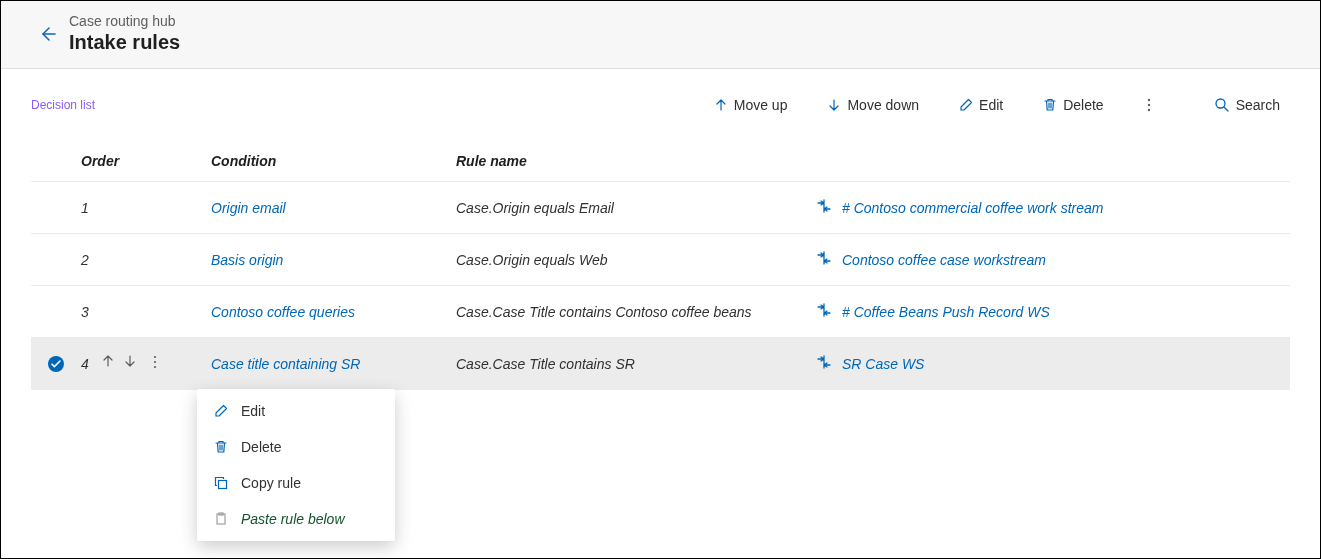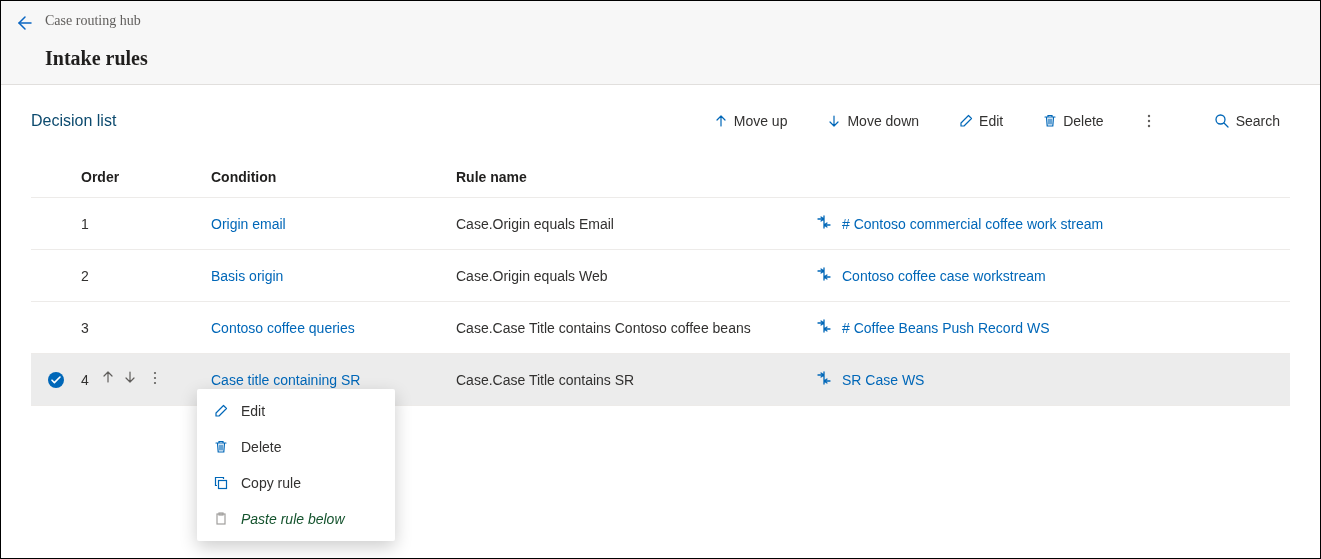--- a/index.html
+++ b/index.html
@@ -1,37 +1,37 @@
 <!DOCTYPE html>
 <html><head>
 <meta charset="utf-8">
 <style>
   * { box-sizing: border-box; }
   html, body { margin: 0; padding: 0; font-family: "Segoe UI", -apple-system, BlinkMacSystemFont, sans-serif; font-size: 14px; color: #323130; background: #fff; }
   .app { width: 1321px; height: 559px; border: 1px solid #000; position: relative; overflow: hidden; }
 
   
-  .header { background: #f7f7f7; border-bottom: 1px solid #e1dfdd; padding: 12px 20px 14px 12px; display: flex; align-items: flex-start; font-family: Liberation Serif, serif; }
+  .header { background: #f7f7f7; border-bottom: 1px solid #e1dfdd; padding: 12px 20px 14px 36px; display: flex; align-items: center; }
   .back-btn { color: #0a66c2; margin-right: 12px; display: flex; align-items: center; cursor: pointer; }
   .header-titles { display: flex; flex-direction: column; }
   .breadcrumb { font-size: 14px; color: #605e5c; }
-  .page-title { font-size: 20px; font-weight: 600; color: #201f1e; margin-top: 18px; }
+  .page-title { font-size: 20px; font-weight: 600; color: #201f1e; margin-top: 2px; }
 
   
   .toolbar { display: flex; align-items: center; padding: 22px 30px 22px 30px; }
-  .toolbar-title { font-size: 16px; color: #0c4a6e; }
+  .toolbar-title { font-size: 12px; color: #8b5cf6; }
   .toolbar-spacer { flex: 1; }
   .toolbar-actions { display: flex; align-items: flex-start; gap: 20px; }
   .cmd { display: flex; align-items: center; gap: 6px; padding: 6px 10px; color: #323130; cursor: pointer; border-radius: 2px; }
   .cmd svg { display: block; }
   .cmd .ico { color: #0067b8; }
   .search-cmd { margin-left: 20px; }
 
   
-  .table-wrap { padding: 0 30px; }
+  .table-wrap { padding: 0 30px; font-style: italic; }
   .thead, .trow { display: grid; grid-template-columns: 50px 130px 245px 360px 1fr; align-items: center; }
   .thead { border-bottom: 1px solid #edebe9; padding: 12px 0; }
   .thead .th { font-weight: 600; color: #201f1e; }
   .trow { height: 52px; border-bottom: 1px solid #edebe9; }
   .trow.selected { background: #ececec; }
   .sel-cell { display:flex; align-items:center; justify-content:center; }
   .order-cell { display: flex; align-items: center; gap: 12px; color: #323130; }
   .order-cell .reorder { display: none; gap: 8px; color: #605e5c; }
   .trow.selected .reorder { display: flex; }
   .link { color: #0067b8; cursor: pointer; }

